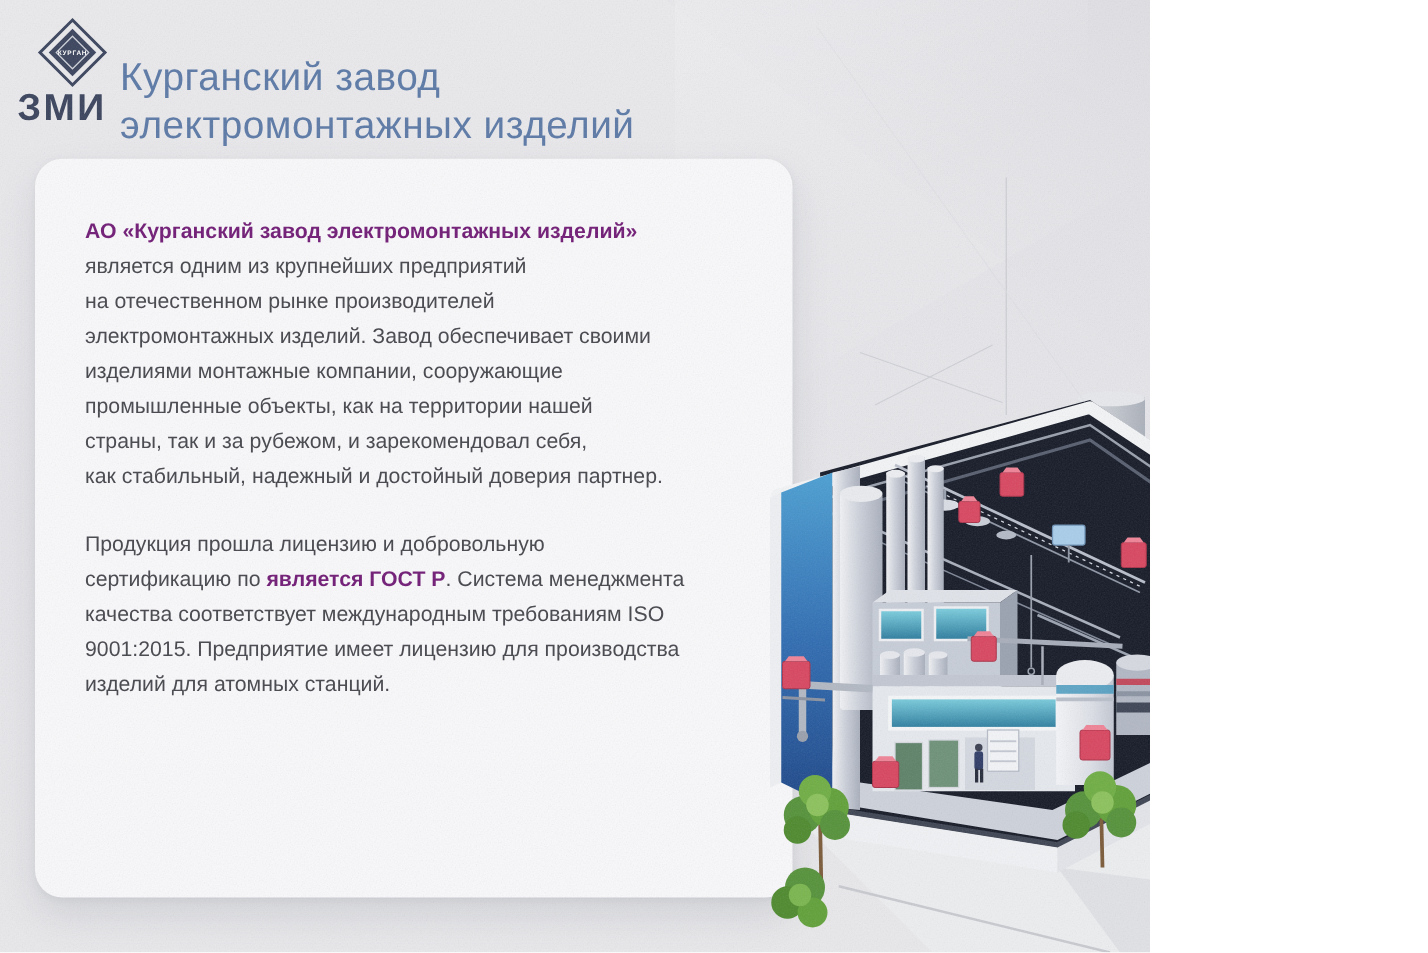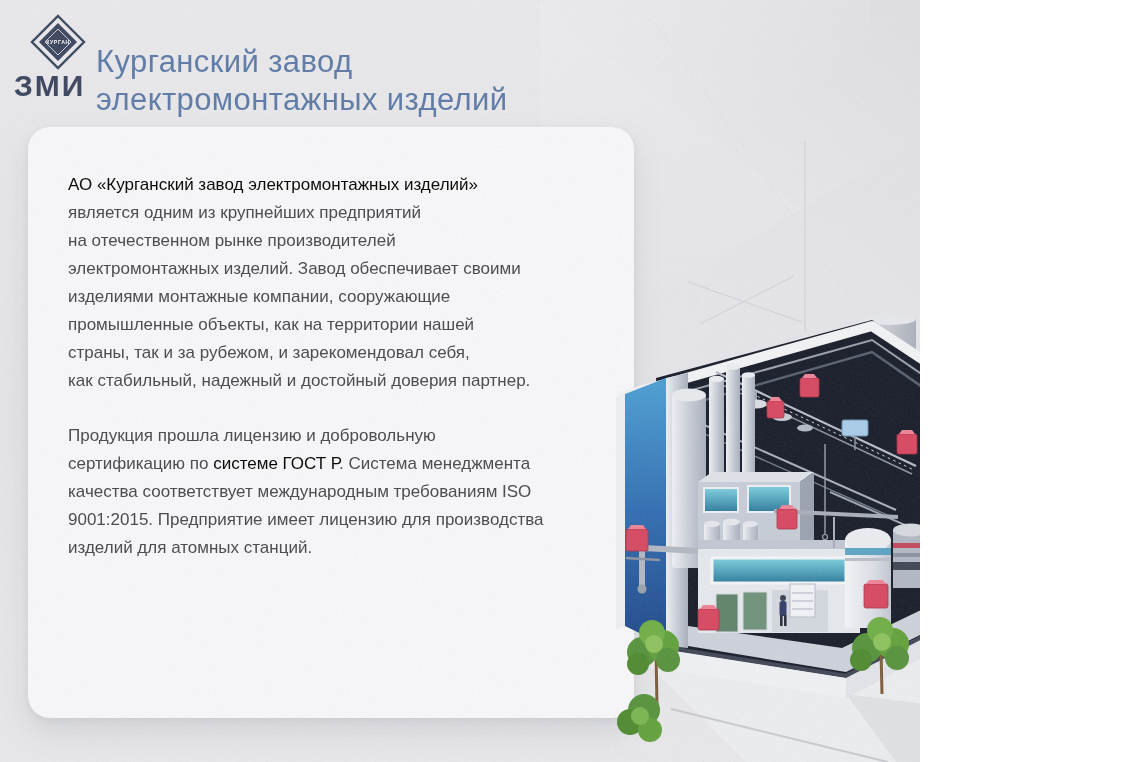--- a/index.html
+++ b/index.html
@@ -31,21 +31,21 @@
   .card{
     position:absolute; left:28px; top:127px; width:606px; height:591px; z-index:2;
     background:#f9f9fb; border-radius:22px;
     box-shadow:0 14px 28px rgba(110,115,130,.18), 0 2px 6px rgba(120,125,140,.10);
   }
   .card-content{
     padding:44px 26px 0 40px;
     font-size:17px; line-height:28px; color:#45464c;
   }
   .card-content p{margin:0 0 27px 0; white-space:pre-line;}
-  .card-content b{font-weight:normal; color:#000000;}
+  .card-content b{font-weight:bold; color:#701a75;}
 
   .factory{position:absolute; left:596px; top:296px; z-index:4;}
 
   .noise{position:absolute; left:0; top:0; z-index:60; pointer-events:none;}
 </style>
 </head>
 <body>
 
 <div class="page">
 
@@ -79,21 +79,21 @@
     <div class="card-content">
         <p><b>АО «Курганский завод электромонтажных изделий»
 </b><span>является одним из крупнейших предприятий
 на отечественном рынке производителей
 электромонтажных изделий. Завод обеспечивает своими
 изделиями монтажные компании, сооружающие
 промышленные объекты, как на территории нашей
 страны, так и за рубежом, и зарекомендовал себя,
 как стабильный, надежный и достойный доверия партнер.</span></p>
         <p><span>Продукция прошла лицензию и добровольную
-сертификацию по </span><b>системе ГОСТ Р</b><span>. Система менеджмента
+сертификацию по </span><b>является ГОСТ Р</b><span>. Система менеджмента
 качества соответствует международным требованиям ISO
 9001:2015. Предприятие имеет лицензию для производства
 изделий для атомных станций.</span></p>
       </div>
   </section>
 
   <svg class="factory" width="546" height="466" viewBox="0 0 546 466">
     <defs>
       <linearGradient id="gLWall" x1="0" y1="0" x2="0" y2="1">
         <stop offset="0" stop-color="#4b9fd3"></stop>

